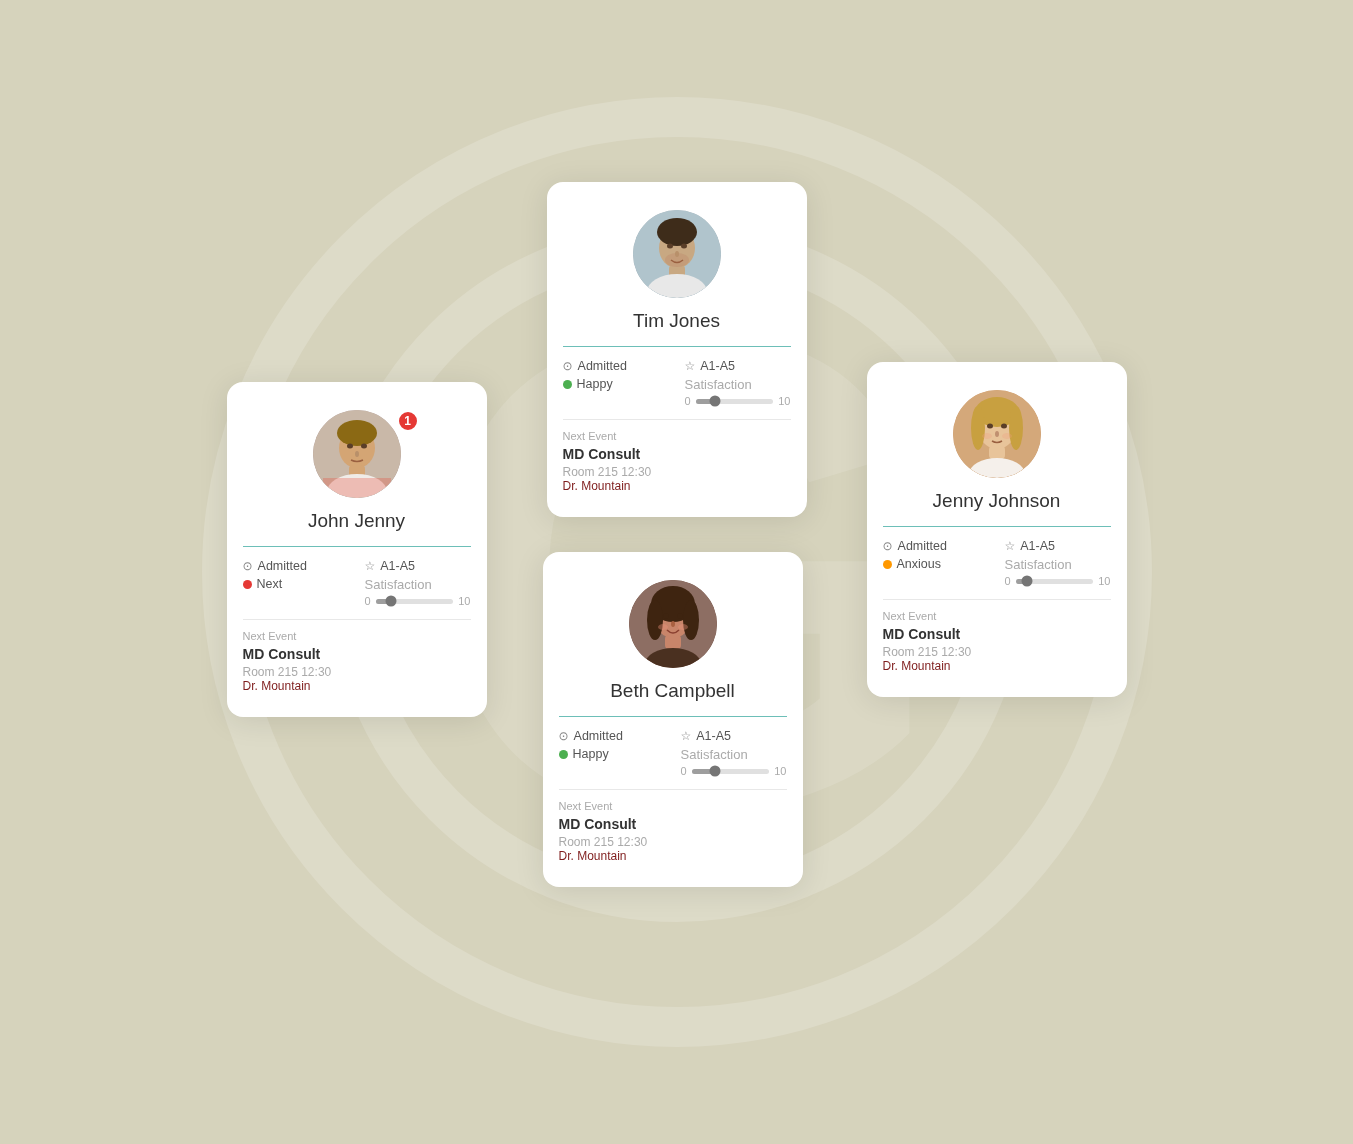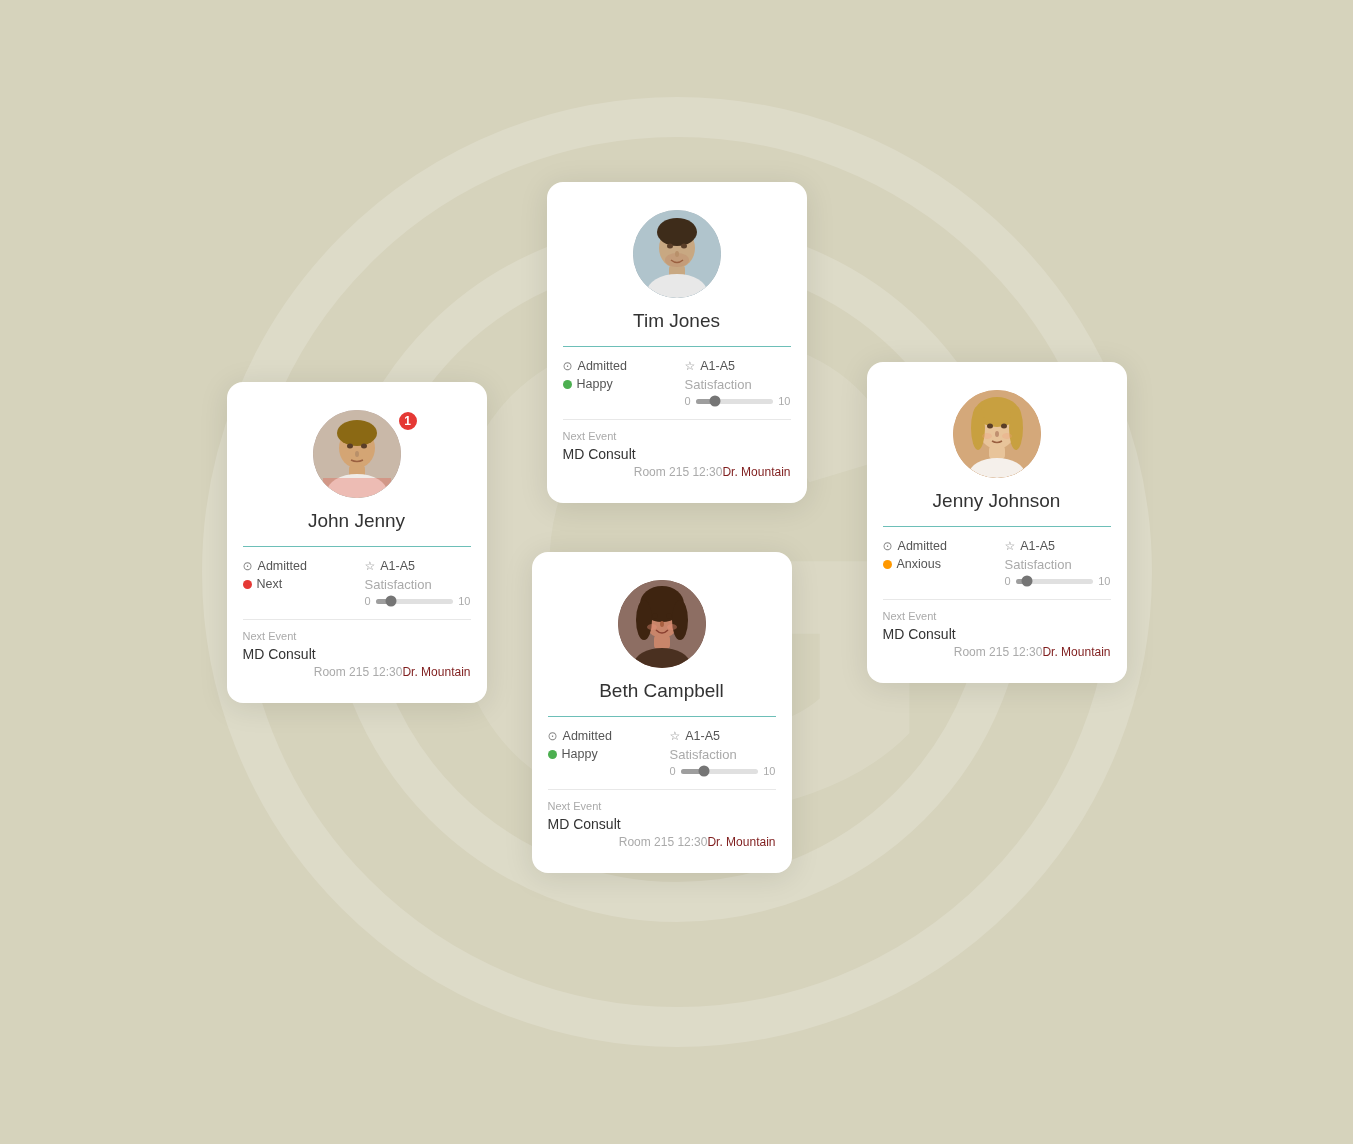--- a/index.html
+++ b/index.html
@@ -73,21 +73,21 @@
       left: 320px;
       top: 0px;
       width: 260px;
     }
     .card-john {
       left: 0px;
       top: 200px;
       width: 260px;
     }
     .card-beth {
-      left: 305px;
+      left: 316px;
       top: 370px;
       width: 260px;
     }
     .card-jenny {
       left: 640px;
       top: 180px;
       width: 260px;
     }
 
     .card-avatar-wrap {
@@ -224,30 +224,31 @@
 
     .next-event-label {
       font-size: 11px;
       color: #aaa;
       padding: 0 16px;
       margin-bottom: 4px;
     }
 
     .event-title {
       font-size: 14px;
-      font-weight: 400;
+      font-weight: 700;
       color: #333;
       padding: 0 16px;
       margin-bottom: 3px;
     }
 
     .event-details {
       display: flex;
-      justify-content: flex-end;
+      justify-content: space-between;
       padding: 0 16px;
+      flex-direction: column;
     }
 
     .event-room {
       font-size: 12px;
       color: #aaa;
     }
 
     .event-doctor {
       font-size: 12px;
       color: #7f1d1d;

